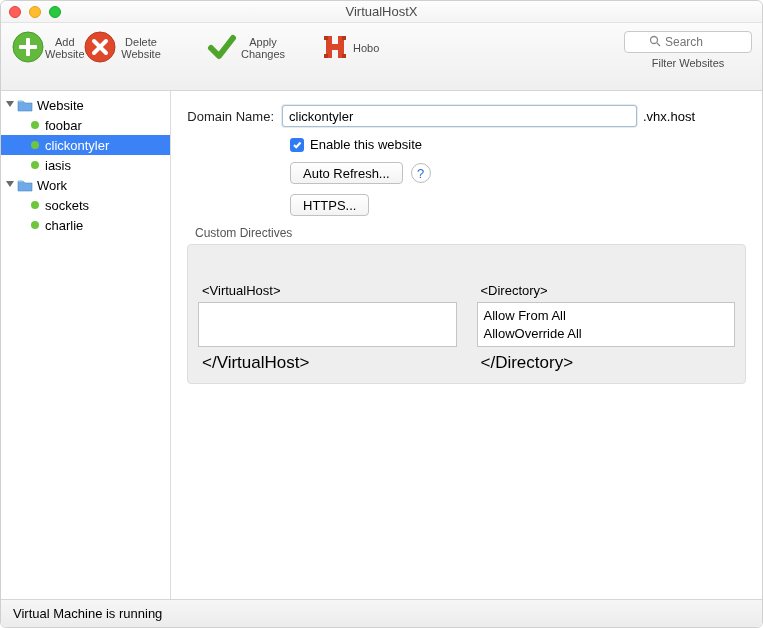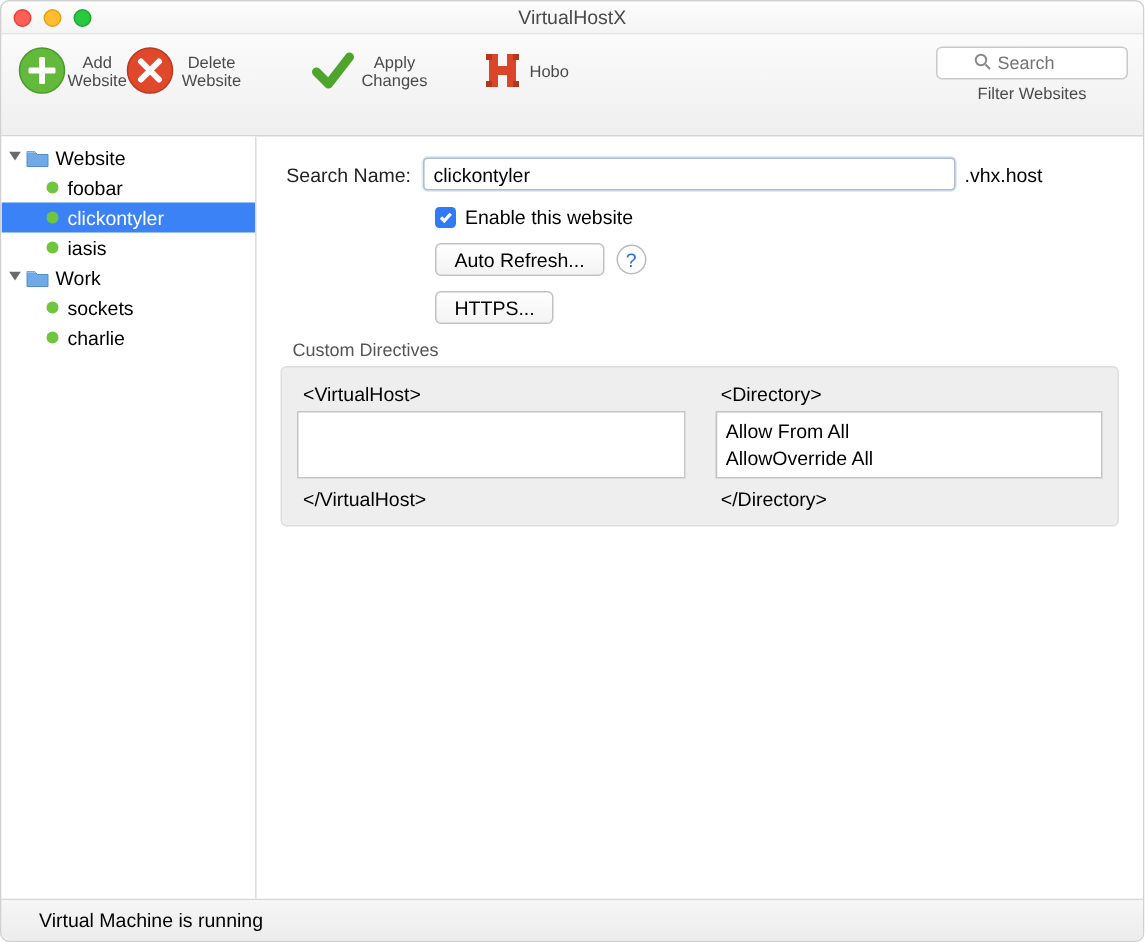--- a/index.html
+++ b/index.html
@@ -42,25 +42,25 @@
   .text-input.nooutline { outline: none; }
   .suffix { margin-left: 6px; font-size: 13px; }
   .mac-btn { height: 22px; border: 1px solid #c1c1c1; border-radius: 4px; background: linear-gradient(#fff,#f3f3f3); padding: 0 12px; font-size: 13px; cursor: default; display: inline-flex; align-items: center; }
   .checkbox-row { display: flex; align-items: center; margin-left: 103px; margin-bottom: 10px; }
   .mac-check { width: 14px; height: 14px; border-radius: 3px; background: #2f7bf6; margin-right: 6px; display: flex; align-items: center; justify-content: center; }
   .mac-check svg { stroke: #fff; stroke-width: 2.2; fill: none; }
   .btn-row { margin-left: 103px; margin-bottom: 10px; display: flex; align-items: center; gap: 8px; }
   .help-circle { width: 20px; height: 20px; border-radius: 50%; border: 1px solid #bbb; background: #fff; color: #2a6fd6; font-size: 13px; display: flex; align-items: center; justify-content: center; }
   .section-label { font-size: 12px; color: #555; margin: 6px 0 4px 8px; }
   .directives { background: #eeeeee; border: 1px solid #dedede; border-radius: 4px; padding: 10px; display: flex; gap: 20px; }
-  .dir-col { flex: 1; display: flex; flex-direction: column; }
+  .dir-col { flex: 1; display: flex; flex-direction: column; margin-top: 28px; }
   .dir-title { font-size: 13px; margin-bottom: 4px; padding-left: 4px; }
   .dir-text { flex: 1; height: 170px; border: 1px solid #c5c5c5; background: #fff; padding: 4px 6px; font-size: 13px; line-height: 1.35; resize: none; font-family: inherit; }
-  .dir-close { font-size: 13px; margin-top: 6px; padding-left: 4px; }
-  .statusbar { height: 28px; border-top: 1px solid #d6d6d6; background: linear-gradient(#f6f6f6,#ececec); display: flex; align-items: center; padding: 0 25px; font-size: 13px; border-radius: 0 0 6px 6px; }
+  .dir-close { font-size: 17px; margin-top: 6px; padding-left: 4px; }
+  .statusbar { height: 28px; border-top: 1px solid #d6d6d6; background: linear-gradient(#f6f6f6,#ececec); display: flex; align-items: center; padding: 0 12px; font-size: 13px; border-radius: 0 0 6px 6px; }
 </style>
 </head>
 <body>
 
 <div class="window">
 
   <div class="titlebar">
     <div class="traffic-lights">
       <div class="tl red"></div>
       <div class="tl yellow"></div>
@@ -177,21 +177,21 @@
           </div>
         <div class="site-row">
             <span class="dot"></span>
             <span class="site-label">charlie</span>
           </div>
       </div>
     </div>
 
     <div class="main">
       <div class="form-row">
-        <div class="form-label">Search Name:</div>
+        <div class="form-label">Domain Name:</div>
         <input class="text-input" style="width: 355px;" value="clickontyler">
         <span class="suffix">.vhx.host</span>
       </div>
 
 
       <div class="checkbox-row">
         <span class="mac-check">
             <svg width="10" height="10" viewBox="0 0 10 10">
               <path d="M2 5 L4.2 7.2 L8.5 2.5"></path>
             </svg>

